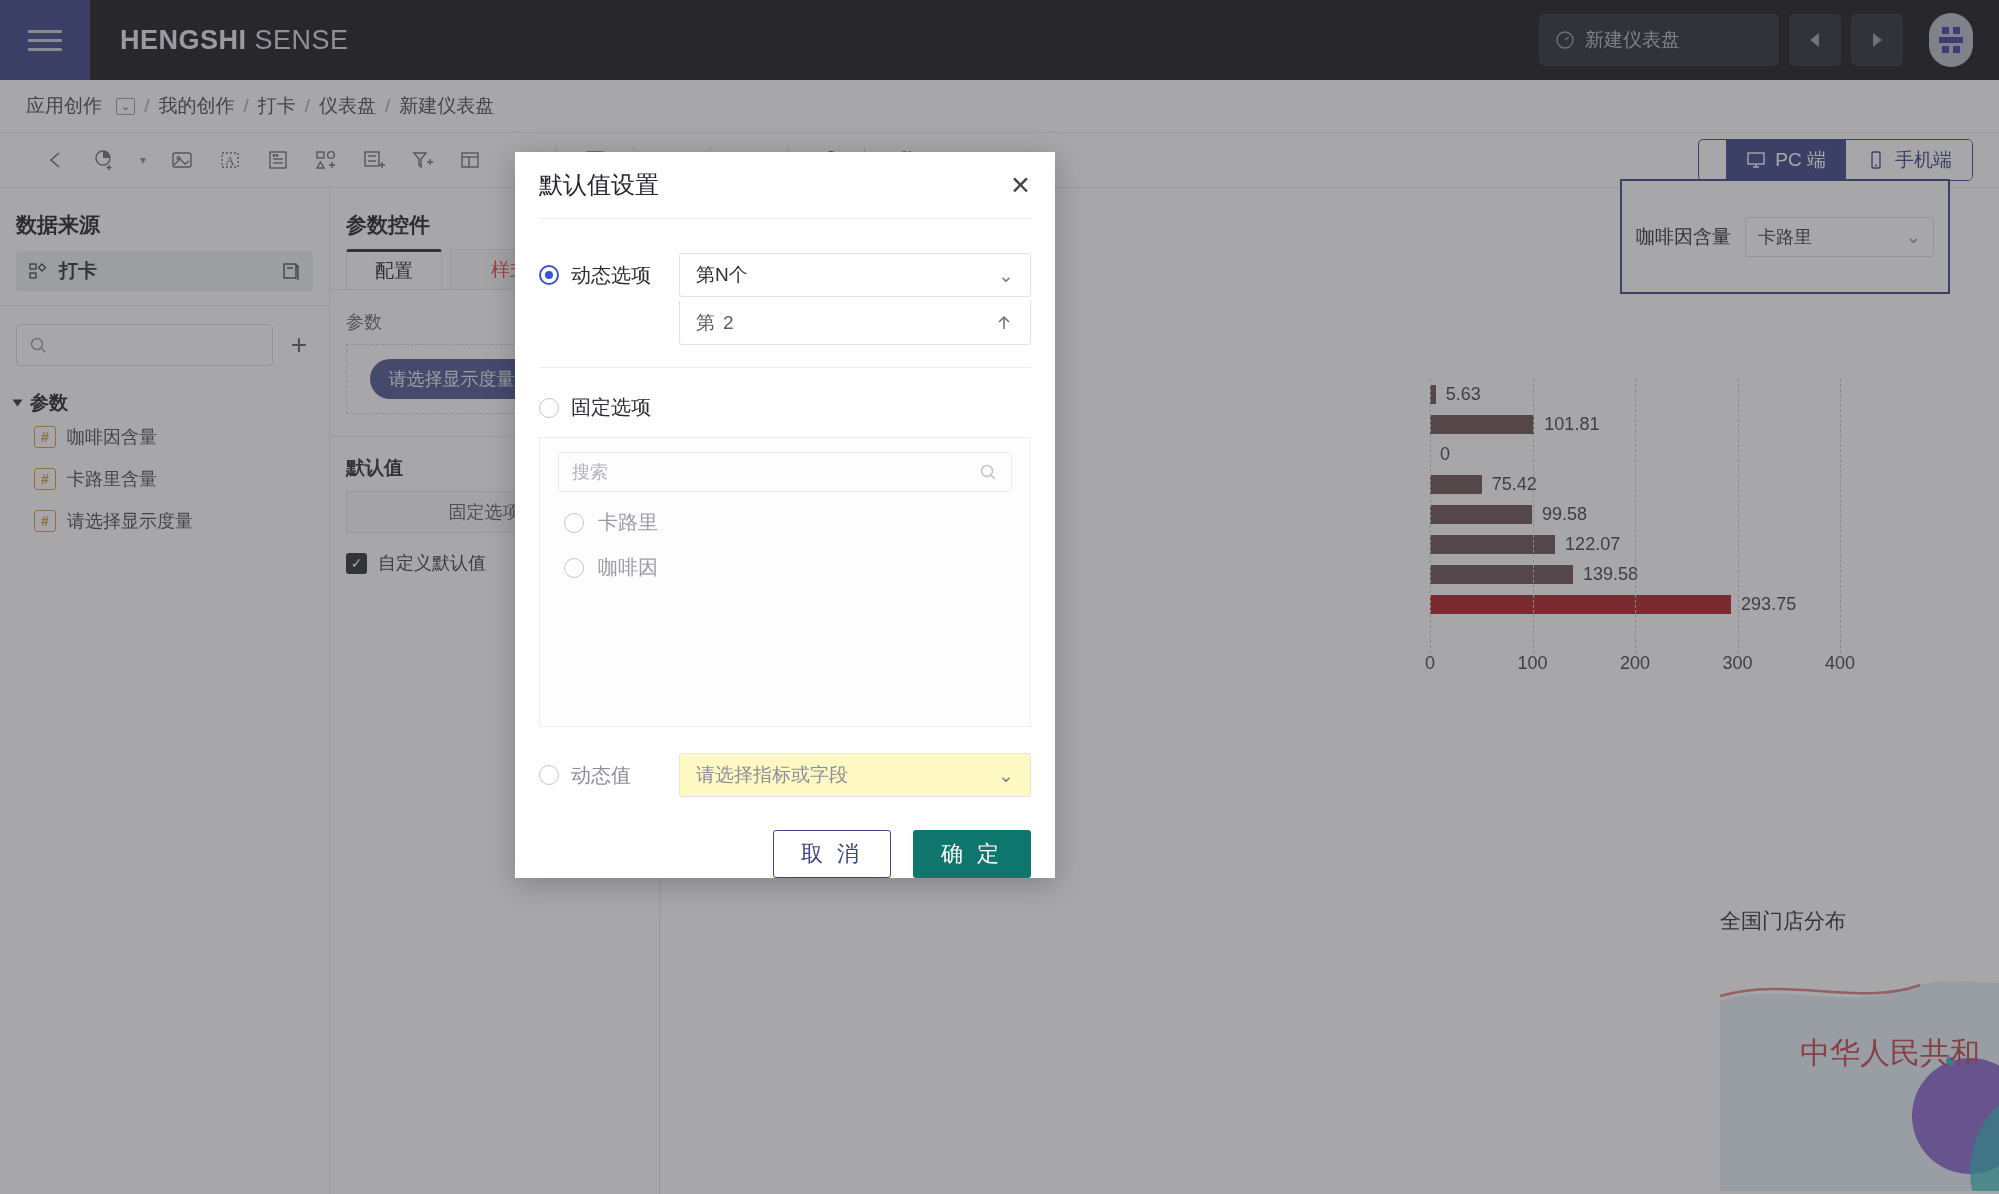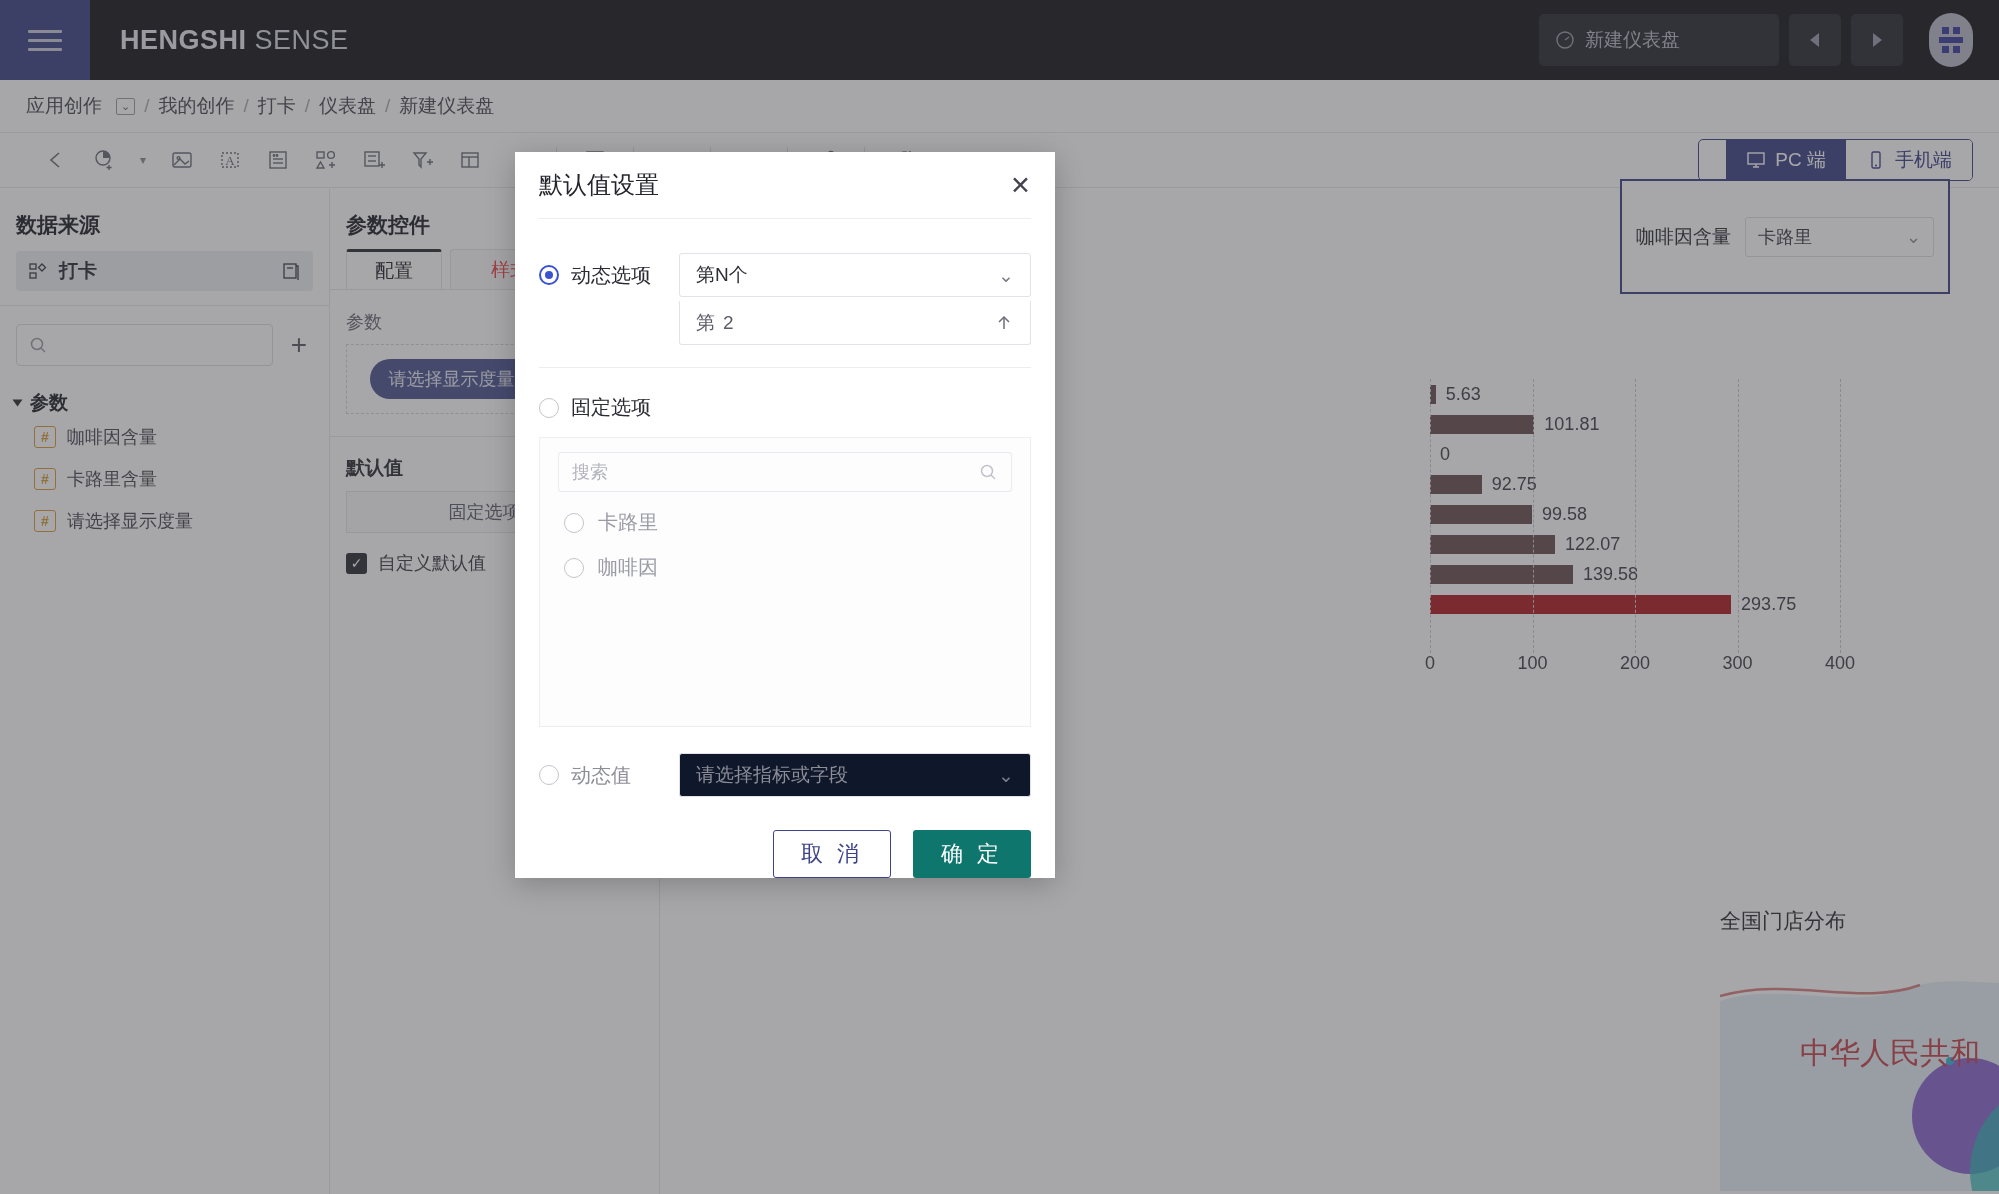--- a/index.html
+++ b/index.html
@@ -113,21 +113,21 @@
   .m-row { display:flex; align-items:center; padding:0 24px; }
   .radio { width:20px; height:20px; border-radius:50%; border:1px solid #c4c4cd; background:#fff; flex:none; position:relative; cursor:pointer; }
   .radio.on { border:2px solid #3a53d0; }
   .radio.on::after { content:''; position:absolute; left:4px; top:4px; width:8px; height:8px; border-radius:50%; background:#3a53d0; }
   .radio.on.muted { border-color:#8a93e0; }
   .radio.on.muted::after { background:#8a93e0; }
   .m-label { margin-left:12px; font-size:20px; color:#2c2c36; width:108px; }
   .m-label.muted { color:#8d8d98; }
   .sel { flex:1; height:44px; border:1px solid #e2e2e8; border-radius:3px; display:flex; align-items:center; padding:0 16px; font-size:19px; color:#2c2c36; background:#fff; }
   .sel .cv { margin-left:auto; color:#7d7d8a; }
-  .sel.disabled { background:#0f172a; color:#8d8d98; }
+  .sel.disabled { background:#fef9c3; color:#8d8d98; }
   .stepper { flex:1; height:44px; border:1px solid #e2e2e8; border-top:none; border-radius:0 0 3px 3px; display:flex; align-items:center; padding:0 16px; font-size:19px; color:#5c5c68; }
   .stepper .up { margin-left:auto; color:#6d6d7a; }
   .opt-panel { margin:16px 24px 0 24px; height:290px; border:1px solid #eeeef2; background:#fdfdfe; }
   .opt-search { margin:14px 18px 8px 18px; height:40px; border:1px solid #eaeaf0; border-radius:3px; display:flex; align-items:center; padding:0 13px; color:#b3b3bd; font-size:18px; }
   .opt-search .mg { margin-left:auto; color:#c2c2cc; }
   .opt-item { display:flex; align-items:center; gap:14px; padding:9px 0 9px 24px; font-size:20px; color:#9b9ba6; cursor:pointer; }
   .modal-foot { position:absolute; left:0; right:0; bottom:0; height:104px; display:flex; align-items:flex-end; justify-content:flex-end; gap:22px; padding-right:24px; }
   .btn { width:118px; height:48px; border-radius:3px; font-size:22px; display:flex; align-items:center; justify-content:center; letter-spacing:4px; cursor:pointer; }
   .btn-cancel { border:1px solid #3d4488; color:#3d4488; background:#fff; }
   .btn-ok { background:#0f766e; color:#fff; }
@@ -421,21 +421,21 @@
           <div class="bar-row">
             <div class="bar" style="width: 104.355px;"></div>
             <span class="bar-val">101.81</span>
           </div>
           <div class="bar-row">
             <div class="bar" style="width: 0px;"></div>
             <span class="bar-val">0</span>
           </div>
           <div class="bar-row">
             <div class="bar" style="width: 51.6805px;"></div>
-            <span class="bar-val">92.75</span>
+            <span class="bar-val">75.42</span>
           </div>
           <div class="bar-row">
             <div class="bar" style="width: 102.07px;"></div>
             <span class="bar-val">99.58</span>
           </div>
           <div class="bar-row">
             <div class="bar" style="width: 125.122px;"></div>
             <span class="bar-val">122.07</span>
           </div>
           <div class="bar-row">

